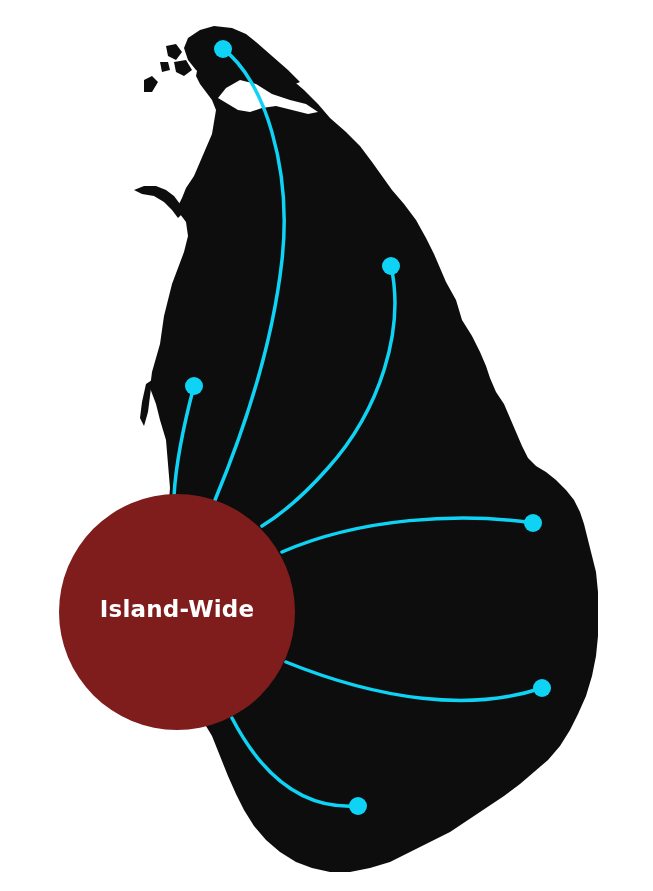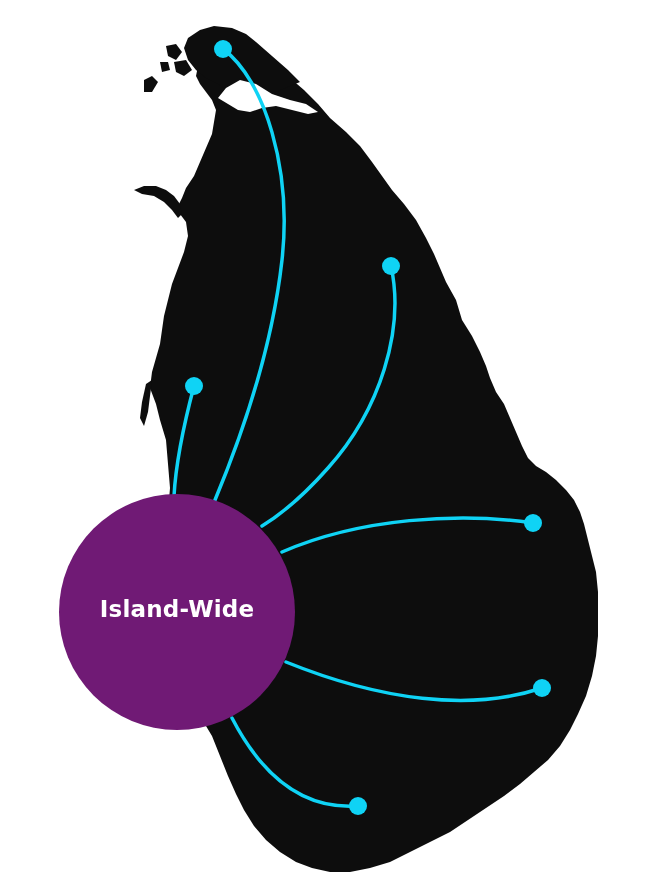--- a/index.html
+++ b/index.html
@@ -66,15 +66,15 @@
   <g fill="#0fd3f5">
     <circle cx="223" cy="49" r="9"></circle>
     <circle cx="391" cy="266" r="9"></circle>
     <circle cx="194" cy="386" r="9"></circle>
     <circle cx="533" cy="523" r="9"></circle>
     <circle cx="542" cy="688" r="9"></circle>
     <circle cx="358" cy="806" r="9"></circle>
   </g>
 </svg>
 
-<div class="hub" style="background:#701a75;">
+<div class="hub" style="background:#7f1d1d;">
   <div>Island-Wide</div>
 </div>
 
 </body></html>

